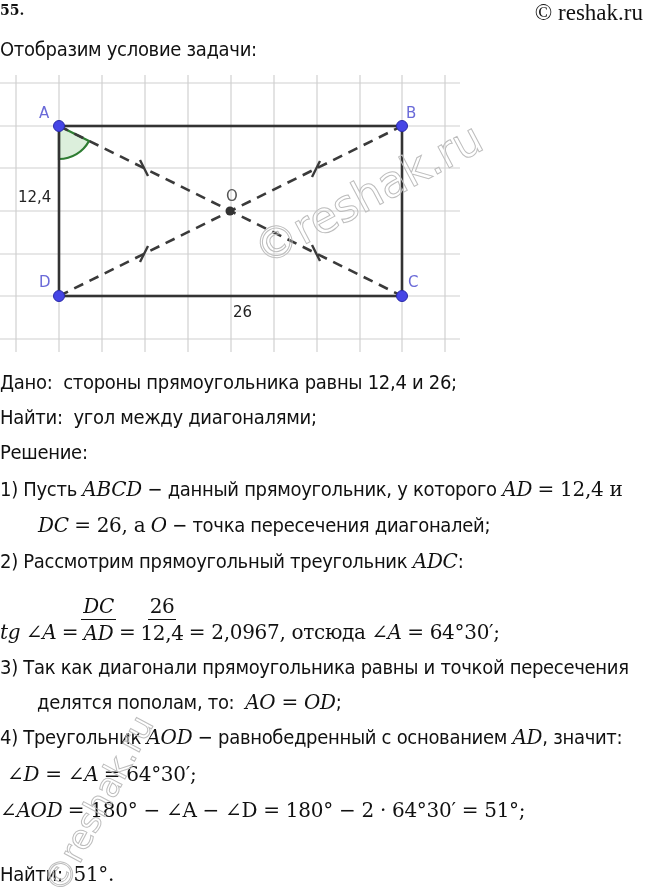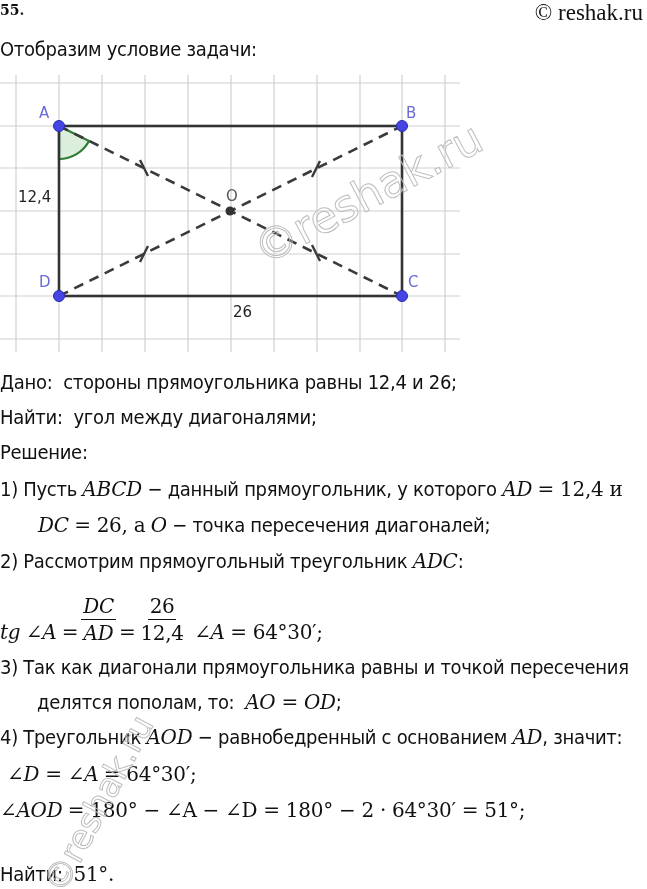--- a/index.html
+++ b/index.html
@@ -122,21 +122,21 @@
   <span class="mr">=</span>
   <span class="frac">
     <span class="top m">DC</span>
     <span class="bot m">AD</span>
   </span>
   <span class="mr">=</span>
   <span class="frac">
     <span class="top mr">26</span>
     <span class="bot mr">12,4</span>
   </span>
-  &nbsp;
+  <span class="mr">= 2,0967, отсюда</span>&nbsp;
   <span class="m">∠A</span>&nbsp;
   <span class="mr">= 64°30′;</span>
 </div>
 
 <div class="abs txt" style="left:0; top:655px;">3) Так как диагонали прямоугольника равны и точкой пересечения</div>
 <div class="abs txt" style="left:0; top:690px;margin-left:37px;">
   <span>делятся пополам, то:</span>&nbsp;
   <span class="m">AO = OD</span><span>;</span>
 </div>
 

